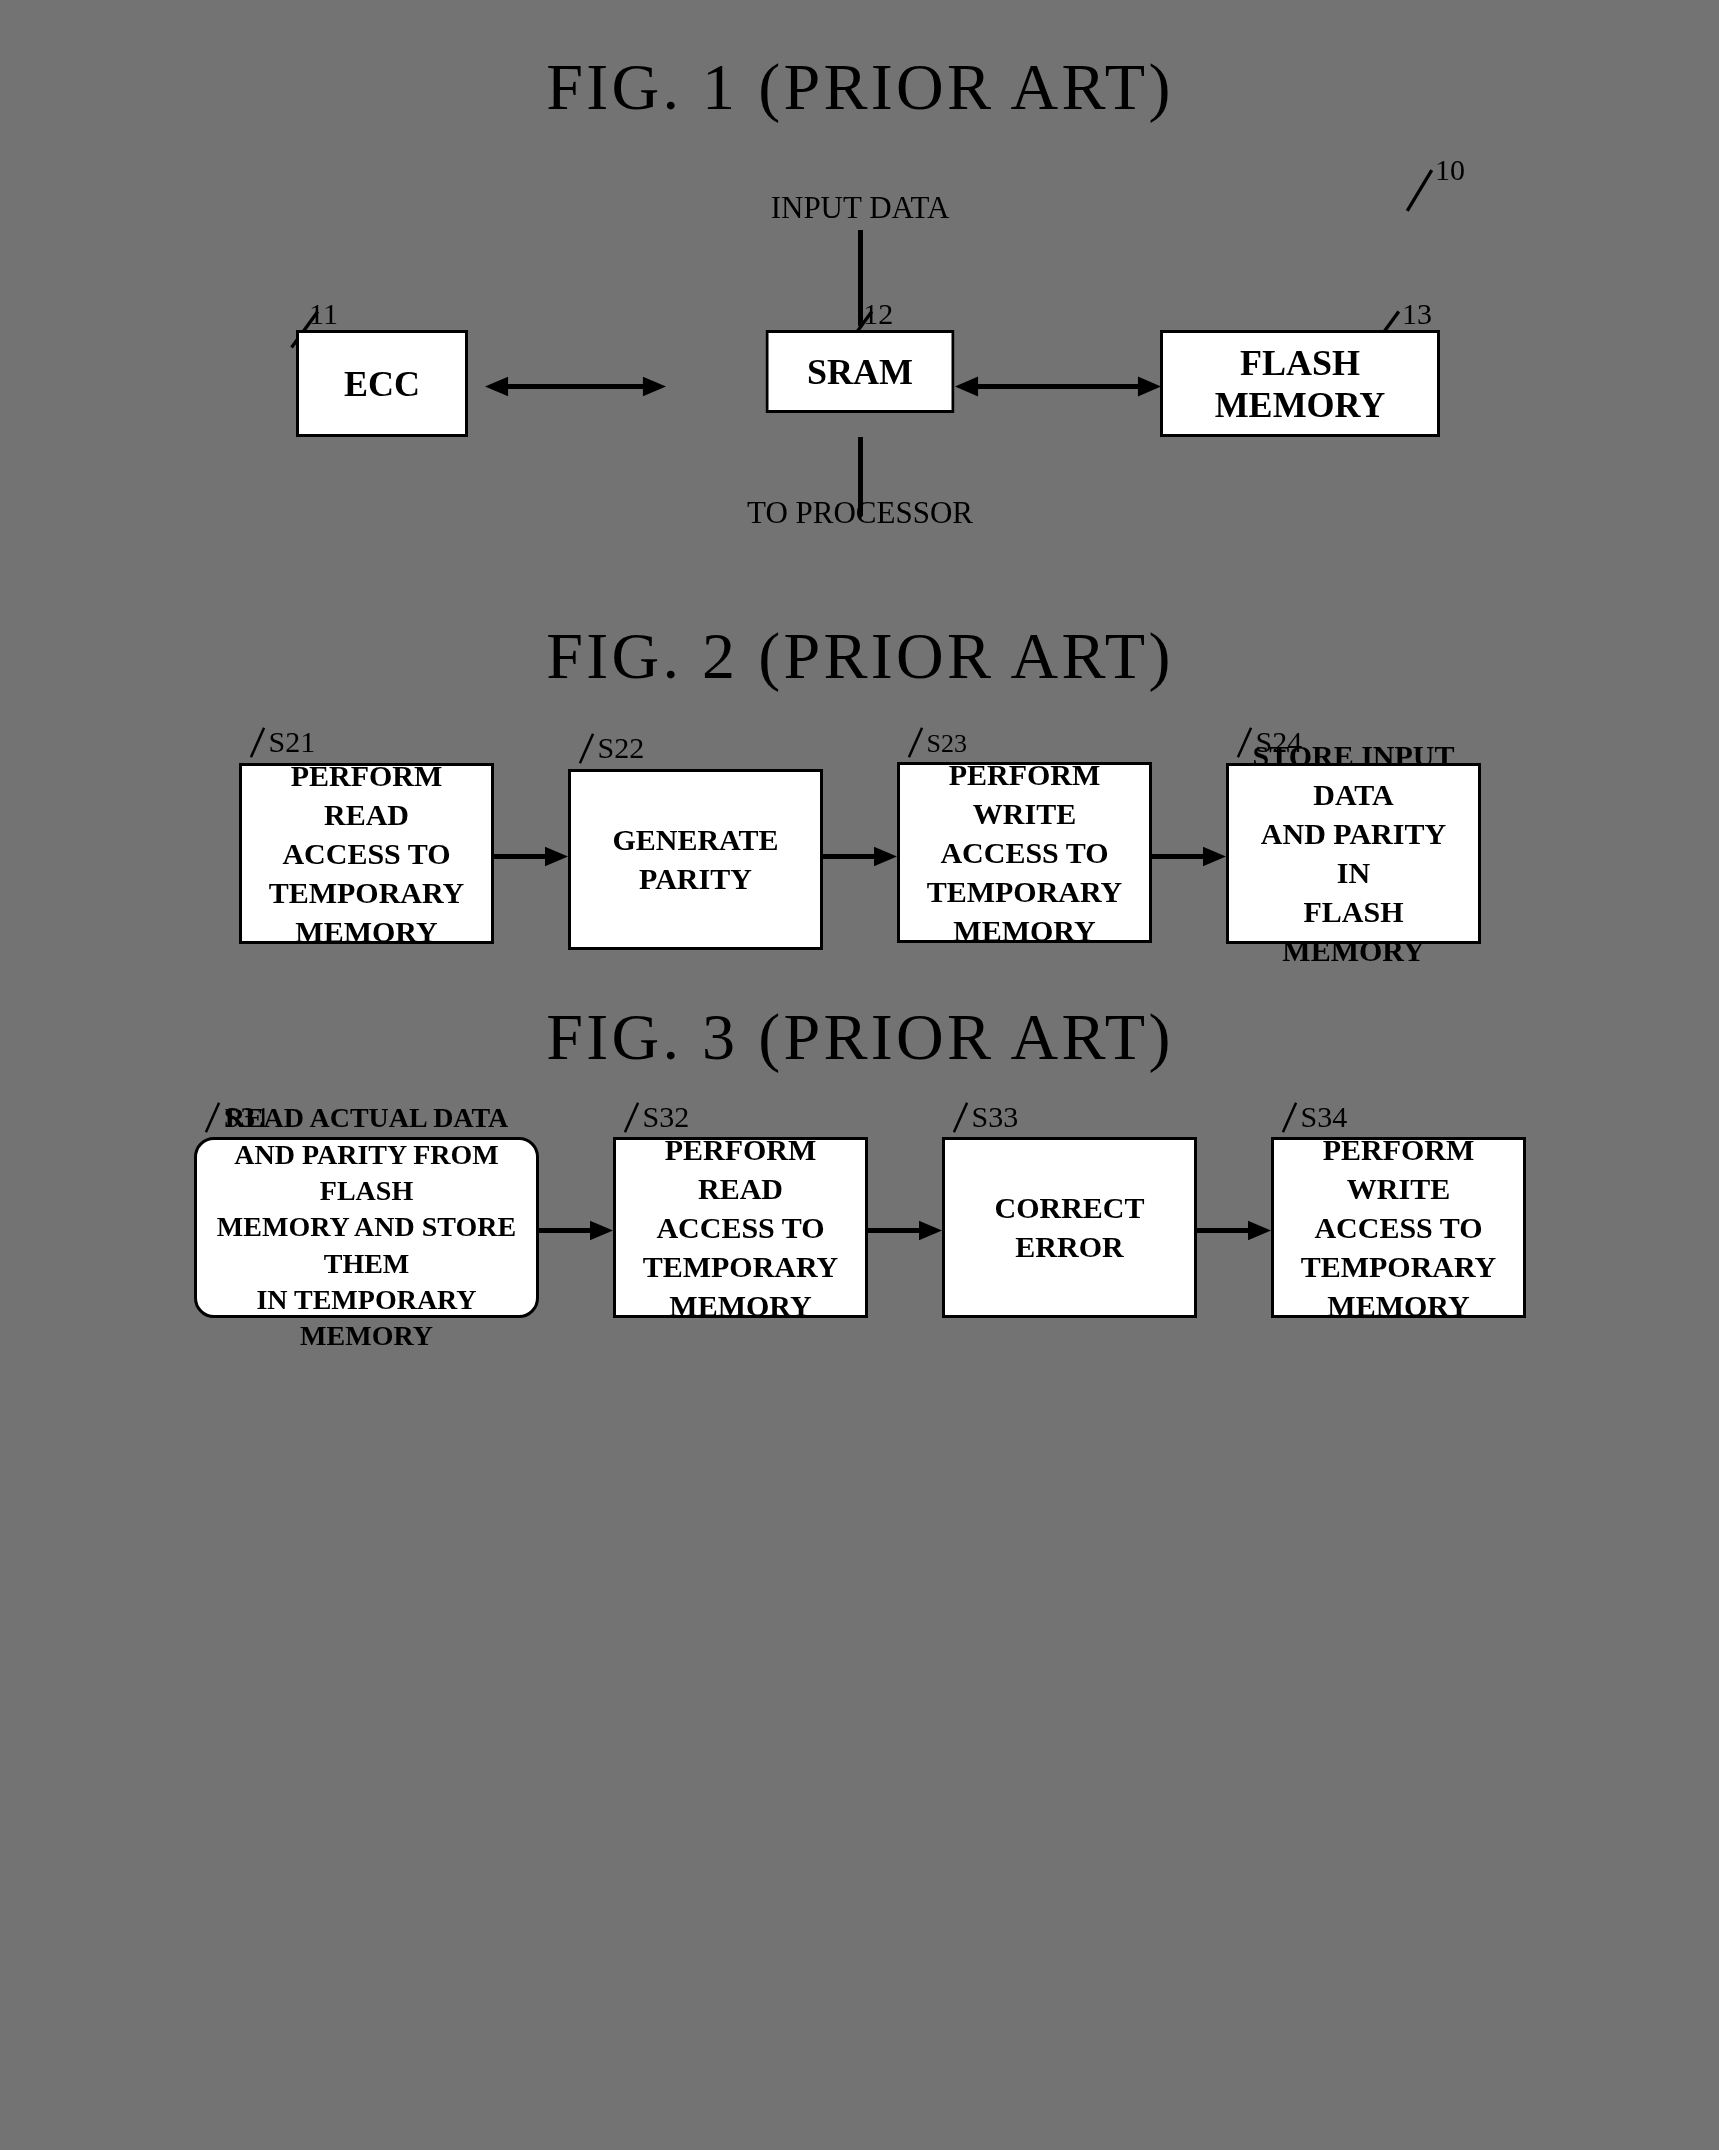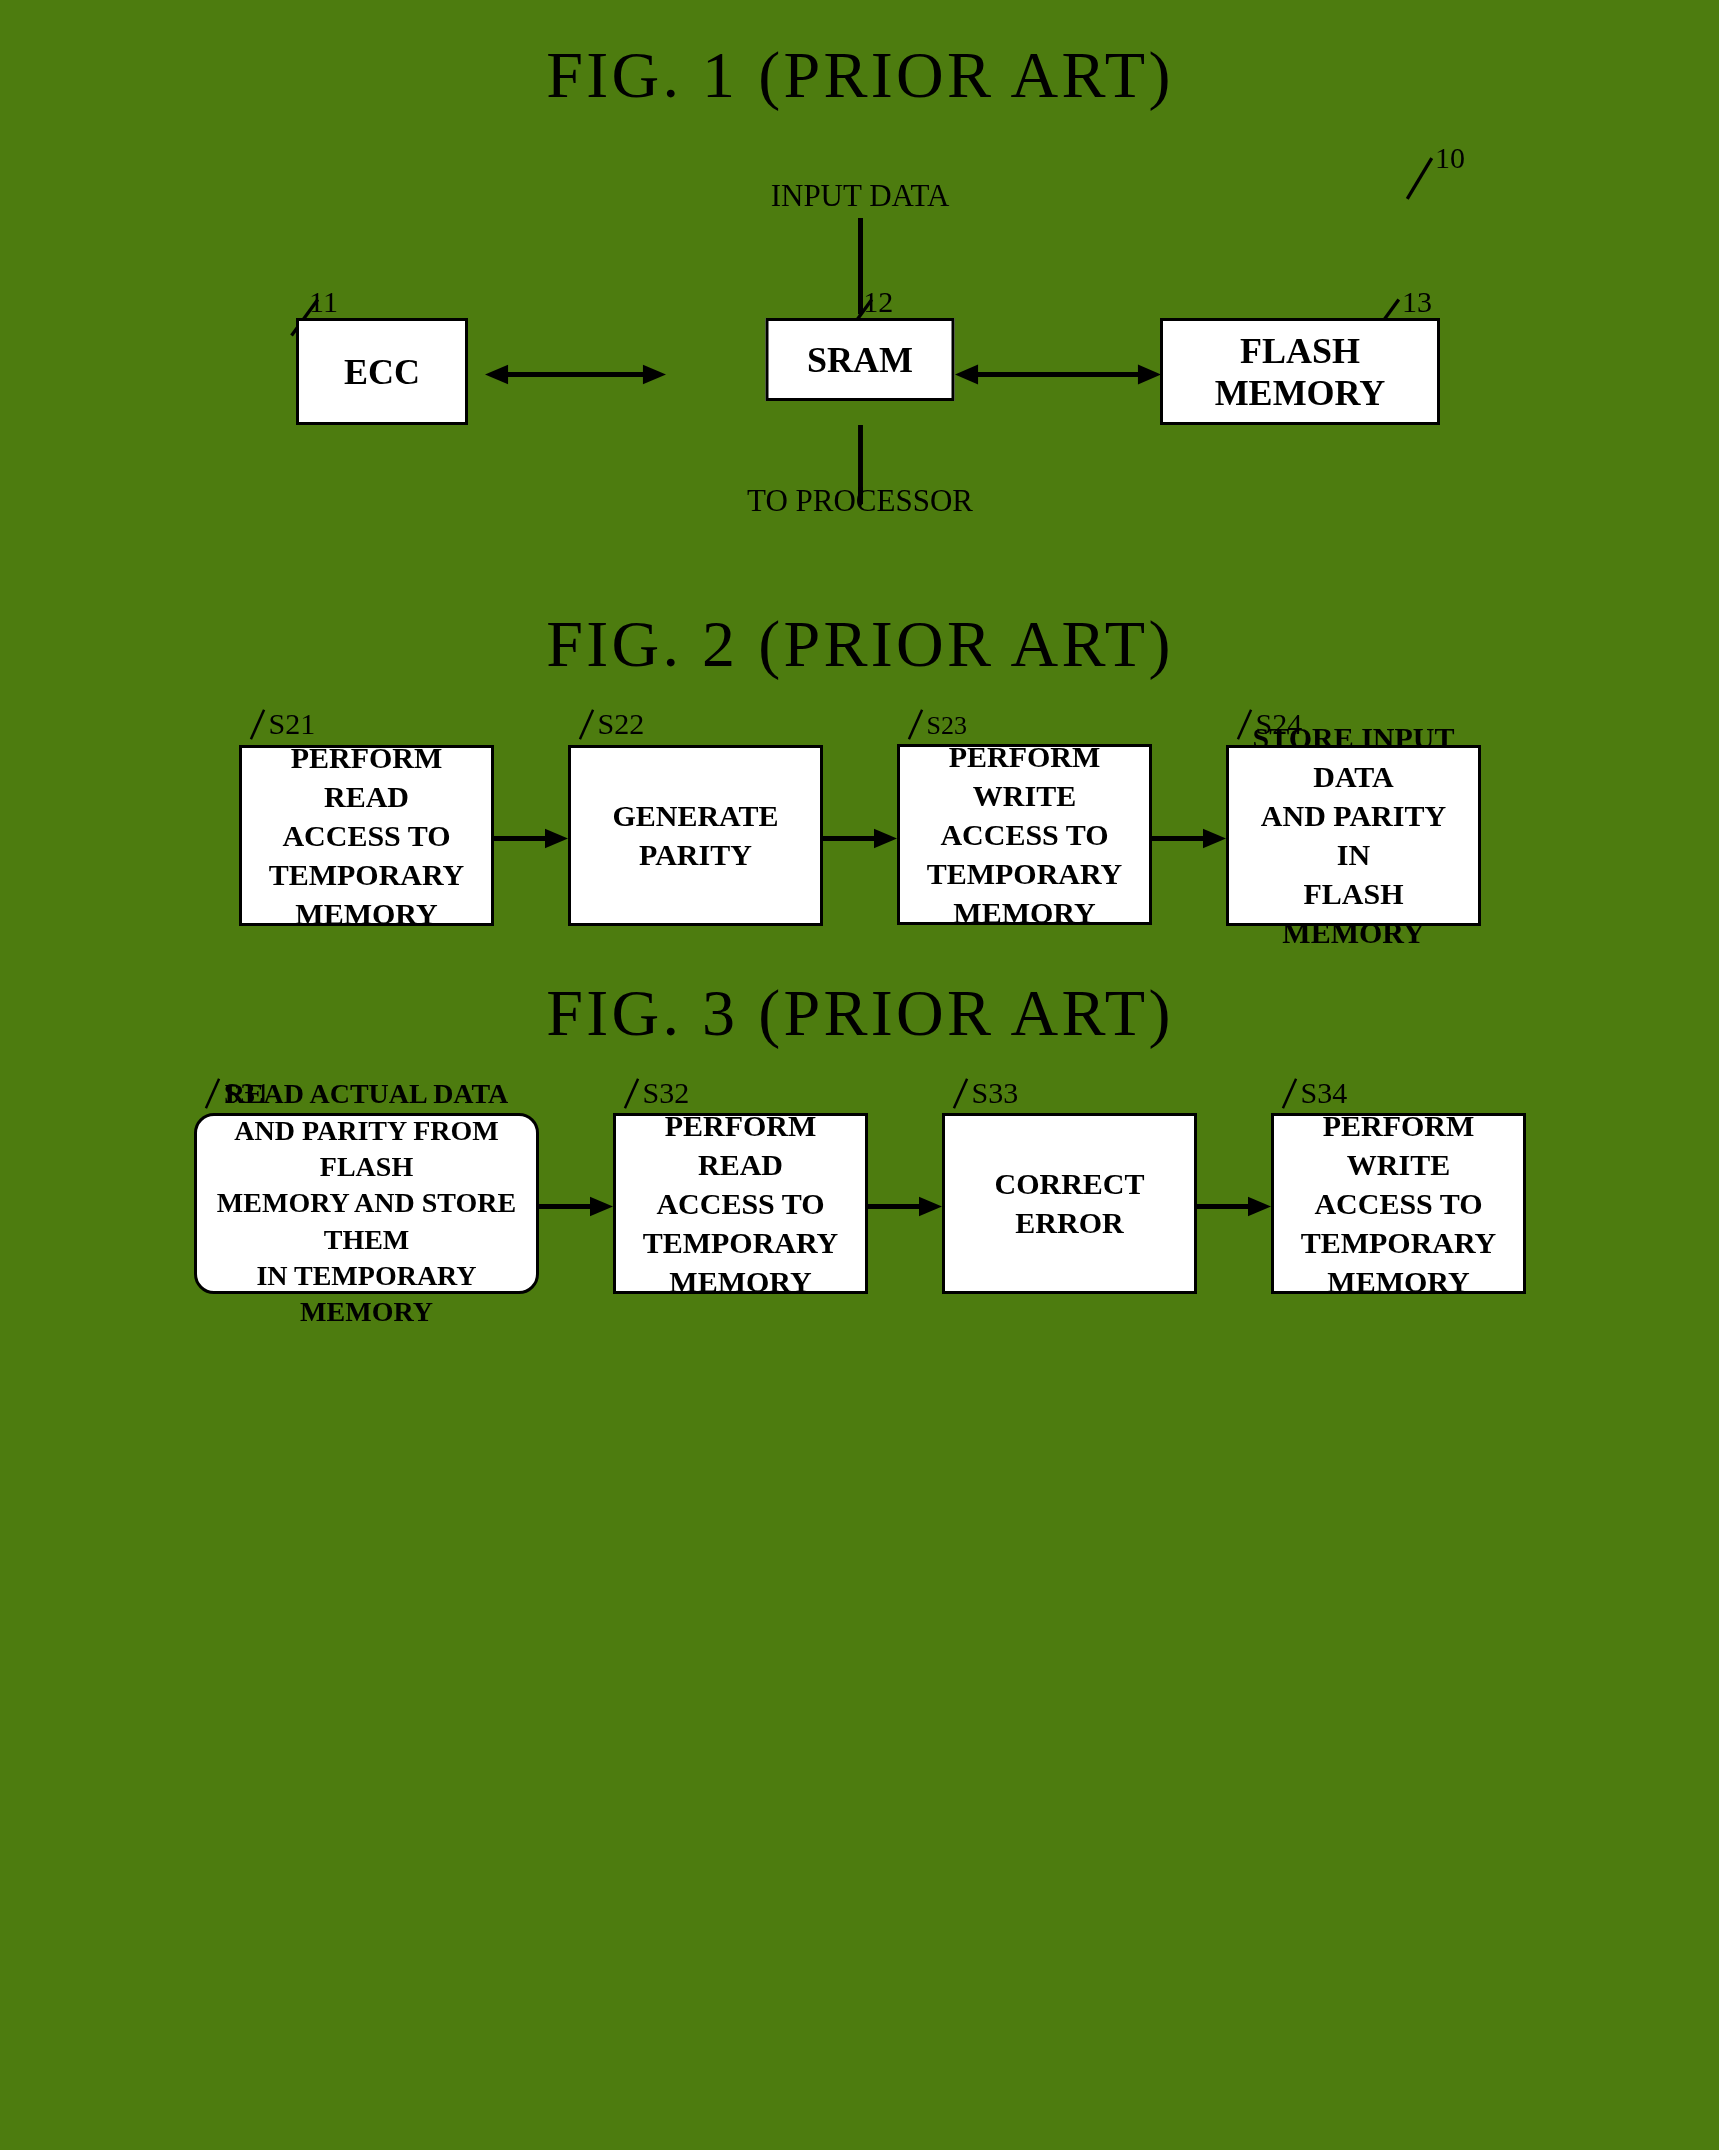--- a/index.html
+++ b/index.html
@@ -8,23 +8,23 @@
       font-family: 'Times New Roman', Times, serif;
       width: 1720px;
       min-height: 2151px;
       position: relative;
       overflow-x: hidden;
     }
 
     .page {
       width: 1720px;
       min-height: 2151px;
-      background: #4d7c0f;
-      position: relative;
-      padding: 37px 66px;
+      background: #737373;
+      position: relative;
+      padding: 49px 66px;
     }
 
     
     .fig1-section {
       position: relative;
       margin-bottom: 49px;
     }
 
     .fig-title {
       text-align: center;
@@ -252,21 +252,21 @@
           <svg width="74" height="25" viewBox="0 0 90 30">
           <line x1="0" y1="15" x2="66" y2="15" stroke="#000" stroke-width="6"></line>
           <polygon points="90,15 62,3 62,27" fill="#000"></polygon>
         </svg>
         </div>
         <div class="flow-step">
           <div class="ref-with-slash">
             <svg width="23" height="33" viewBox="0 0 28 40">
               <line x1="22" y1="2" x2="6" y2="38" stroke="#000" stroke-width="3"></line>
             </svg>
-            <span style="font-size: 30px;">S22</span>
+            <span style="font-size: 30px; margin-top: 12px;">S22</span>
           </div>
           <div class="step-box fig2-box" style="white-space: pre-line;">GENERATE
 PARITY</div>
         </div>
         <div class="flow-arrow">
           <svg width="74" height="25" viewBox="0 0 90 30">
           <line x1="0" y1="15" x2="66" y2="15" stroke="#000" stroke-width="6"></line>
           <polygon points="90,15 62,3 62,27" fill="#000"></polygon>
         </svg>
         </div>

